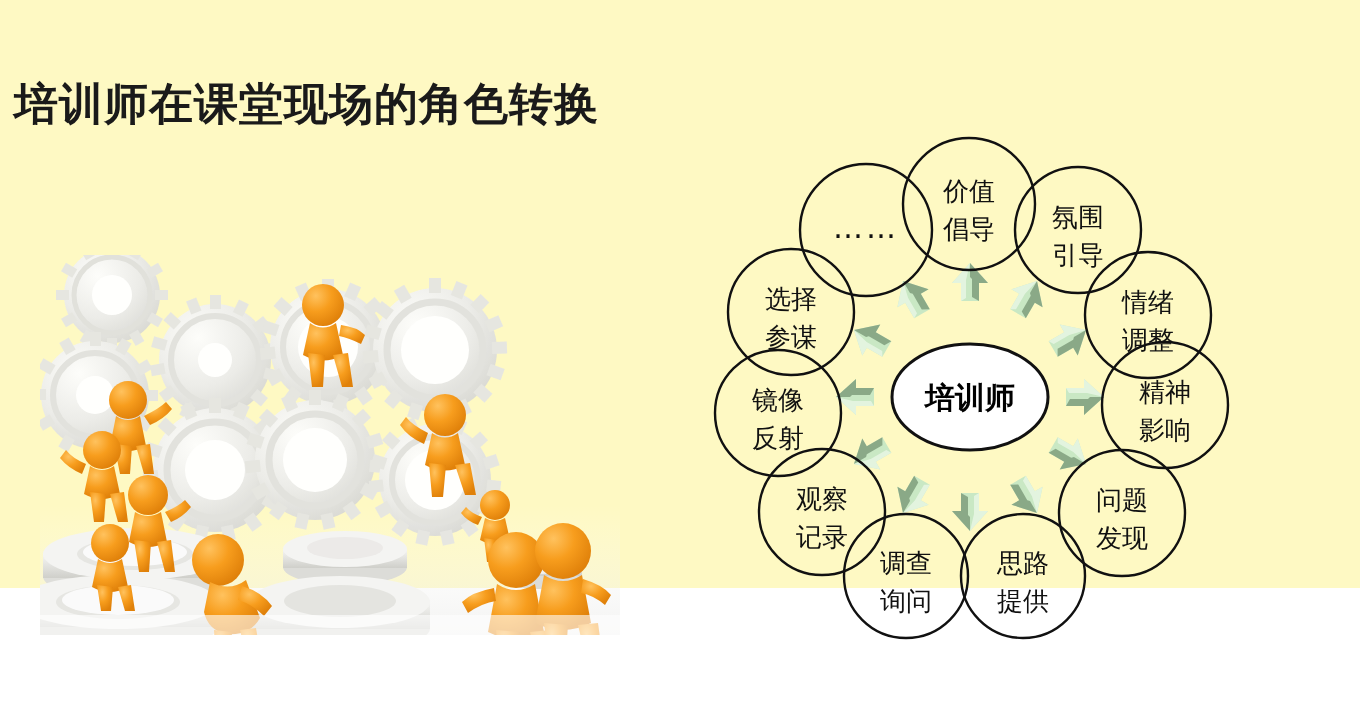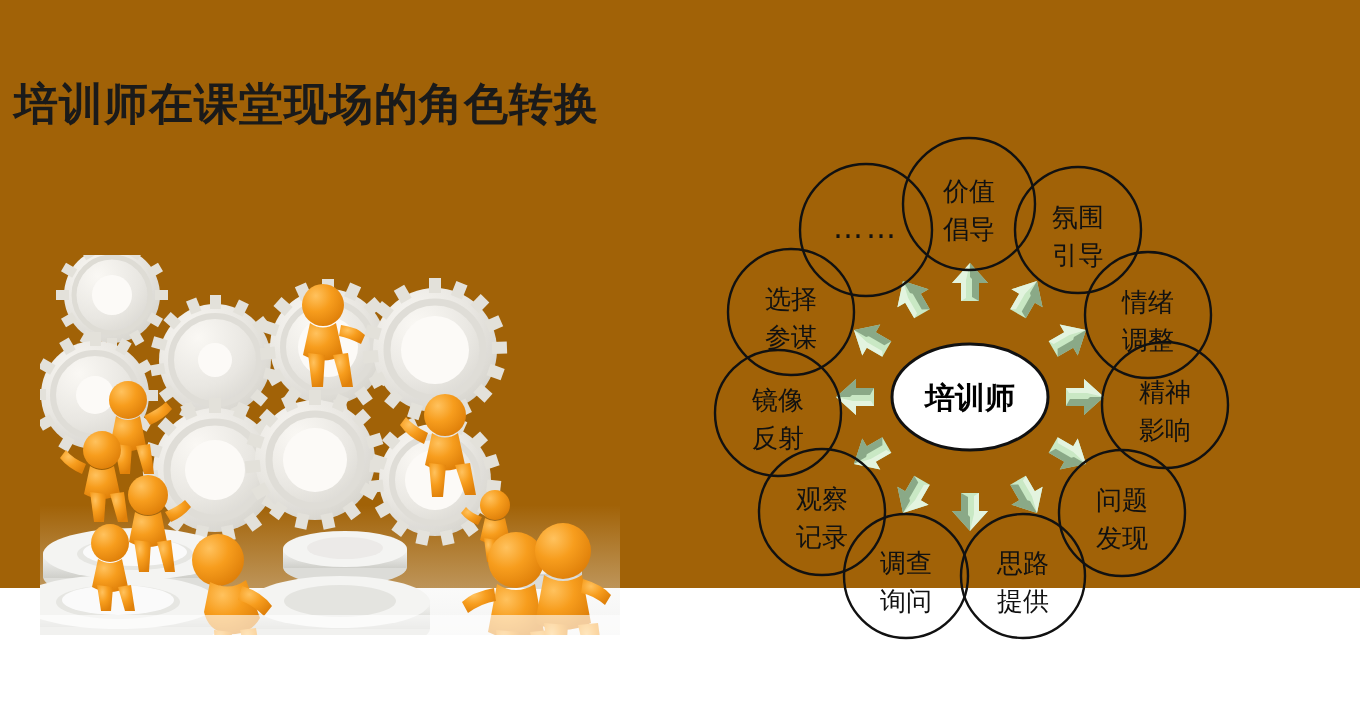--- a/index.html
+++ b/index.html
@@ -1,21 +1,21 @@
 <!DOCTYPE html>
 <html><head>
 <meta charset="utf-8">
 <style>
   html,body{margin:0;padding:0;}
   body{
     width:1360px;height:720px;background:#ffffff;overflow:hidden;
     font-family:"DejaVu Sans","Liberation Sans",sans-serif;
     position:relative;
   }
-  #slide{position:absolute;inset:0;width:1360px;height:588px;background:#a16207;text-align:center;}
+  #slide{position:absolute;inset:0;width:1360px;height:588px;background:#fef9c3;text-align:center;}
 
   
   #title{
     position:absolute;left:14px;top:78px;
     font-size:44px;font-weight:bold;color:#1a1a1a;
     letter-spacing:1px;line-height:1.2;white-space:nowrap;
   }
 
   
   #gear-art{position:absolute;left:40px;top:255px;width:580px;height:380px;}

